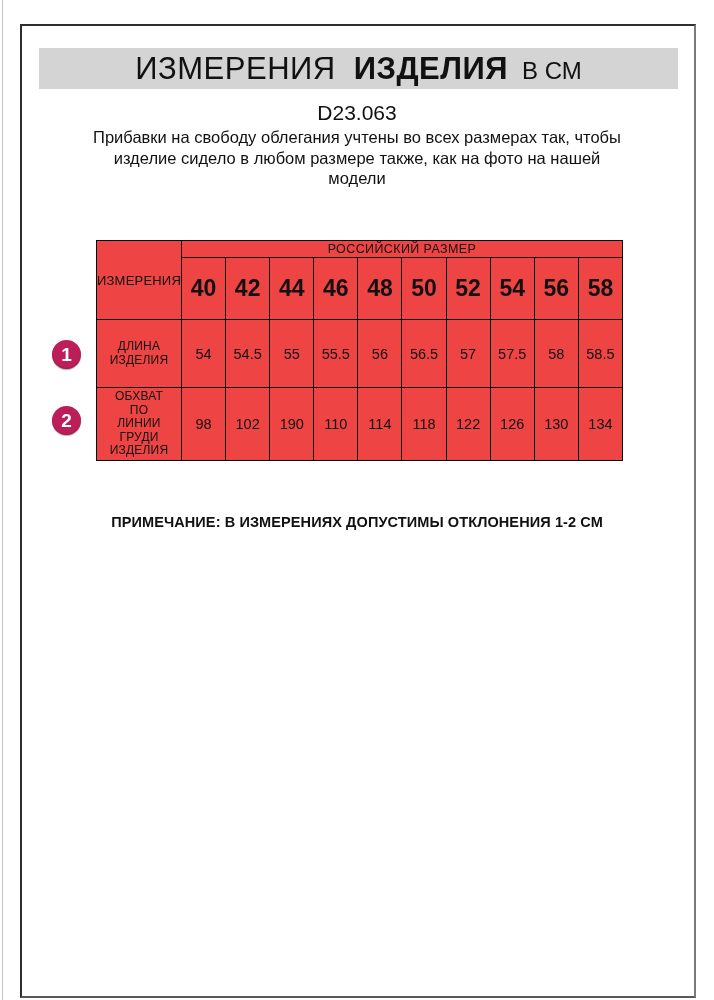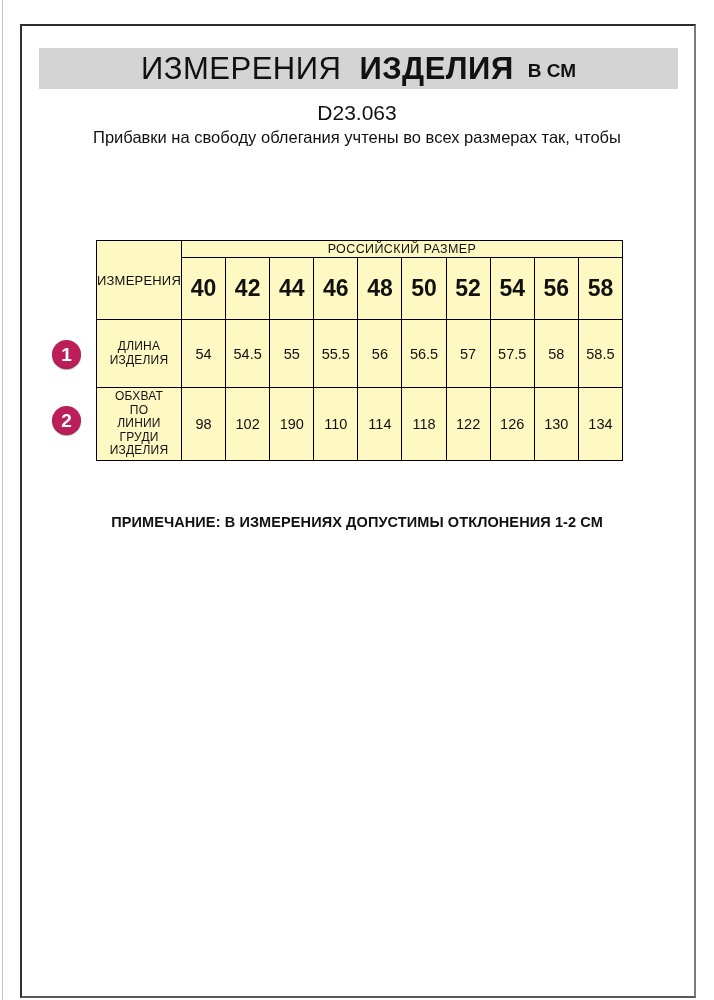--- a/index.html
+++ b/index.html
@@ -33,21 +33,21 @@
     display: flex;
     align-items: center;
     justify-content: center;
     gap: 0;
     white-space: pre;
   }
   .title-word1 { font-size: 31px; font-weight: 400; letter-spacing: 0.5px; }
   .title-gap   { display: inline-block; width: 18px; }
   .title-word2 { font-size: 31px; font-weight: 700; letter-spacing: 0.5px; }
   .title-gap2  { display: inline-block; width: 14px; }
-  .title-unit  { font-size: 19px; font-weight: 700; padding-top: 5px; }
+  .title-unit  { font-size: 24px; font-weight: 400; padding-top: 5px; }
   .model-code {
     position: absolute;
     left: 0; top: 101px; width: 714px;
     text-align: center;
     font-size: 21px;
     font-weight: 400;
   }
   .intro {
     position: absolute;
     left: 0; top: 127px; width: 714px;
@@ -60,21 +60,21 @@
     position: absolute;
     left: 96px; top: 240px;
     width: 527px;
     border-collapse: collapse;
     table-layout: fixed;
   }
   .size-table td {
     border: 1px solid #000;
     text-align: center;
     vertical-align: middle;
-    background: #fef9c3;
+    background: #ef4444;
   }
   td.corner-cell {
     width: 85px;
     font-size: 13px;
     letter-spacing: 0.2px;
   }
   td.group-header-cell {
     height: 17px;
     font-size: 12.5px;
     letter-spacing: 0.4px;
@@ -131,20 +131,22 @@
   <span class="title-gap"></span>
   <span class="title-word2">ИЗДЕЛИЯ</span>
   <span class="title-gap2"></span>
   <span class="title-unit">В СМ</span>
 </div>
 
 <div class="model-code">D23.063</div>
 
 <div class="intro">
   <div>Прибавки на свободу облегания учтены во всех размерах так, чтобы</div>
+  <div>изделие сидело в любом размере также, как на фото на нашей</div>
+  <div>модели</div>
 </div>
 
 <table class="size-table">
   <tbody id="table-body">
     <tr>
       <td class="corner-cell" rowspan="2">ИЗМЕРЕНИЯ</td>
       <td class="group-header-cell" colspan="10">РОССИЙСКИЙ РАЗМЕР</td>
     </tr>
     <tr class="size-row" id="size-row">
         <td class="size-cell">40</td>

